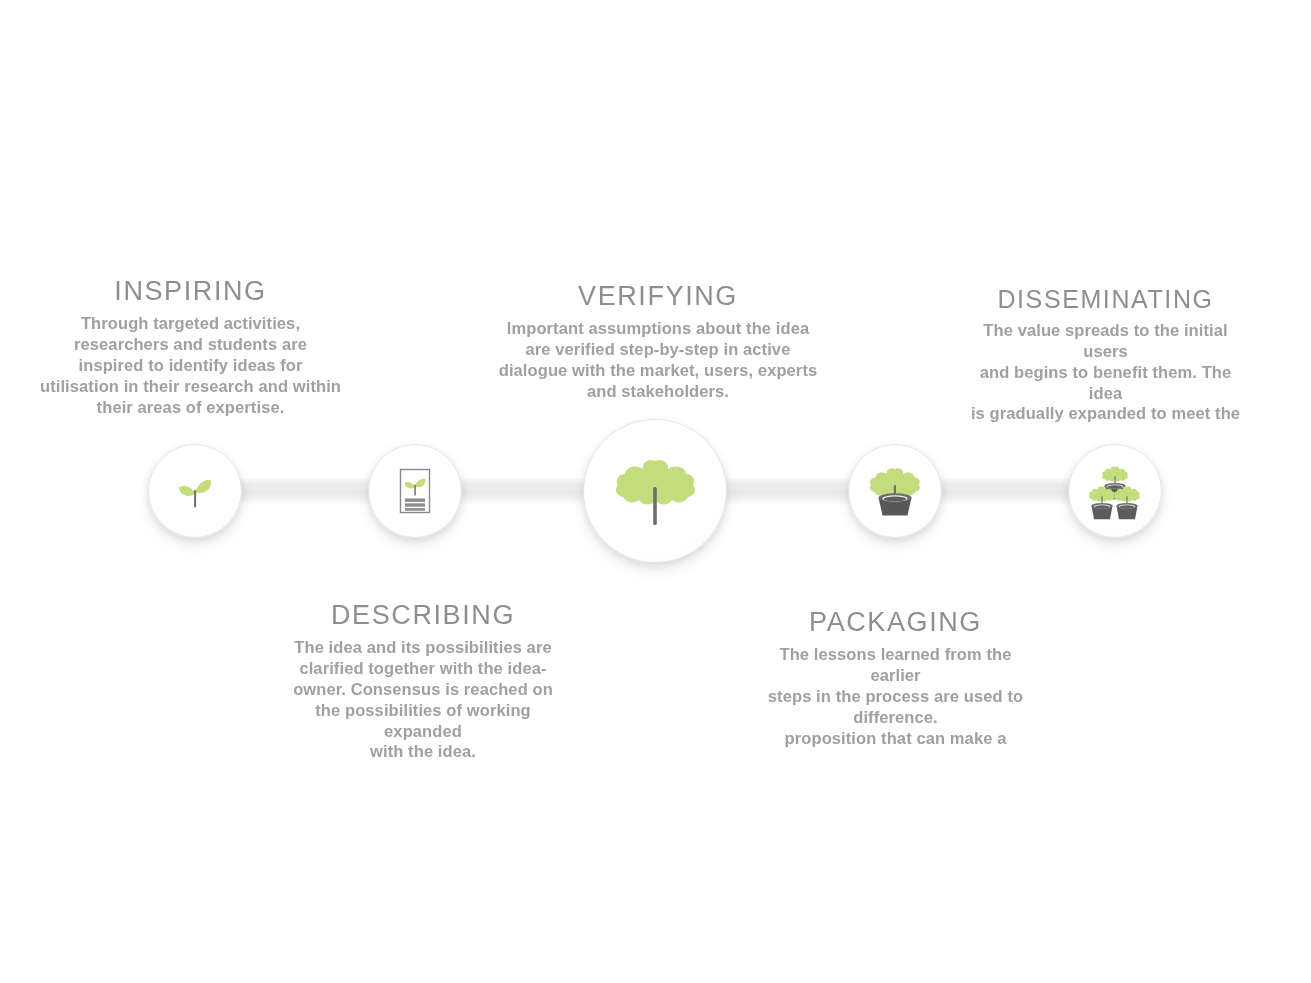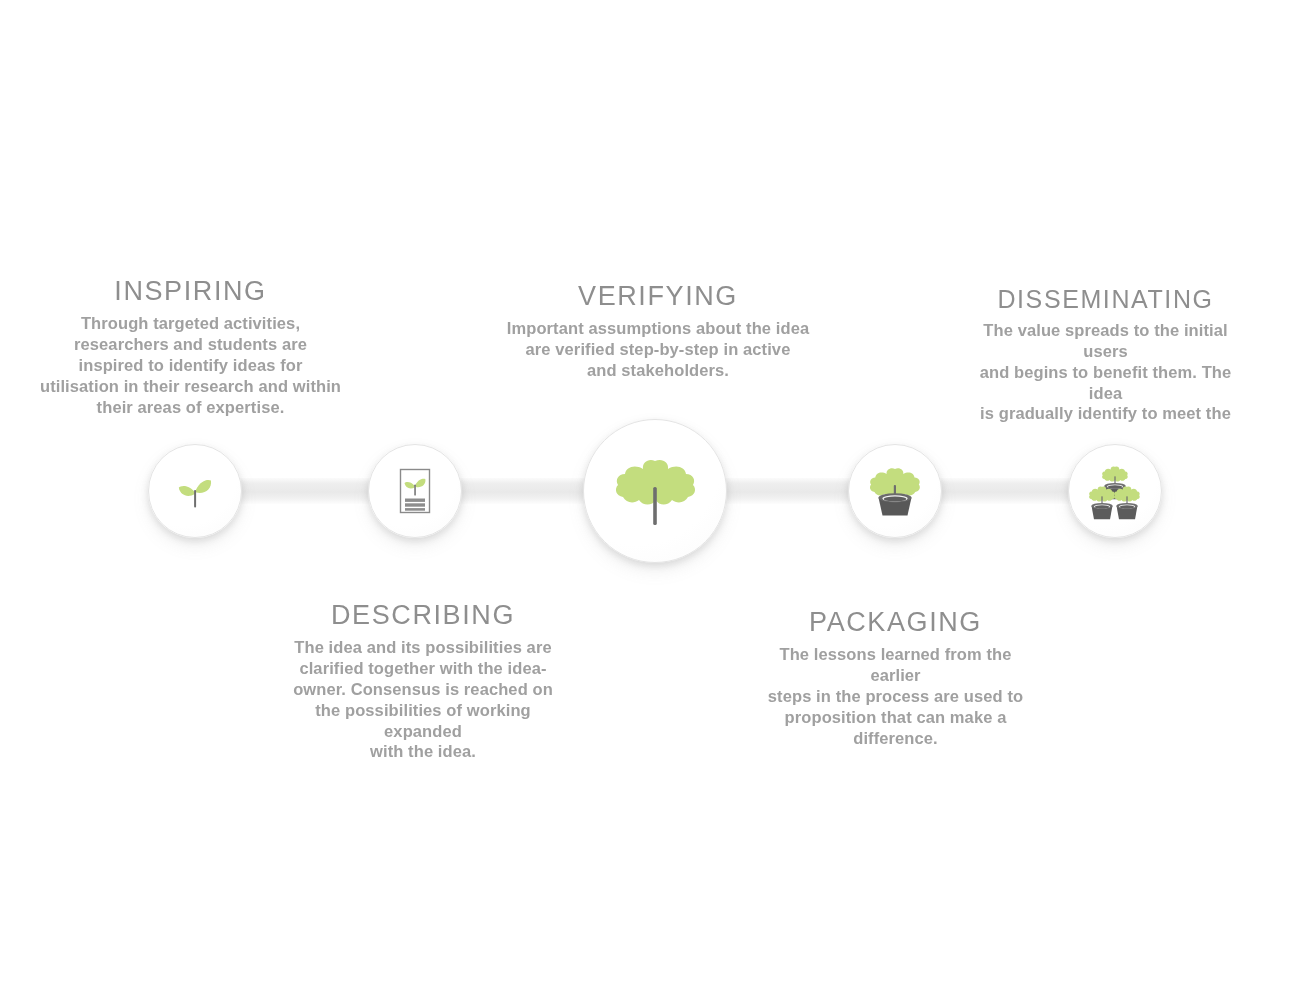--- a/index.html
+++ b/index.html
@@ -242,36 +242,37 @@
       <span class="ln">the possibilities of working expanded</span>
       <span class="ln">with the idea.</span>
     </div>
   </div>
 
   <div class="block" style="left:490px; top:282px; width:336px;">
     <div class="heading">VERIFYING</div>
     <div class="body">
       <span class="ln">Important assumptions about the idea</span>
       <span class="ln">are verified step-by-step in active</span>
+      <span class="ln">dialogue with the market, users, experts</span>
       <span class="ln">and stakeholders.</span>
     </div>
   </div>
 
   <div class="block" style="left:748px; top:608px; width:295px;">
     <div class="heading">PACKAGING</div>
     <div class="body">
       <span class="ln">The lessons learned from the earlier</span>
       <span class="ln">steps in the process are used to</span>
+      <span class="ln">difference.</span>
       <span class="ln">proposition that can make a</span>
-      <span class="ln">difference.</span>
     </div>
   </div>
 
   <div class="block" style="left:958px; top:286px; width:295px;">
     <div class="heading sm">DISSEMINATING</div>
     <div class="body">
       <span class="ln">The value spreads to the initial users</span>
       <span class="ln">and begins to benefit them. The idea</span>
-      <span class="ln">is gradually identify to meet the</span>
+      <span class="ln">is gradually expanded to meet the</span>
     </div>
   </div>
 
 </div>
 
 </body></html>

